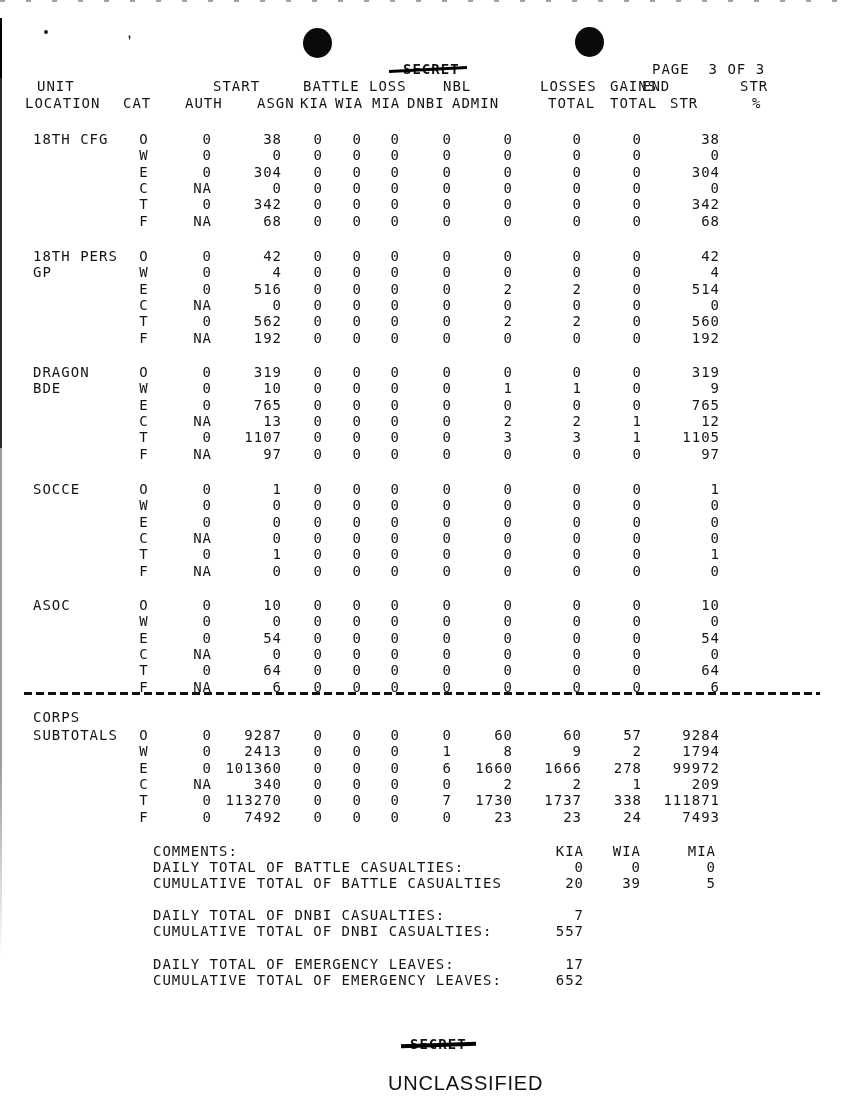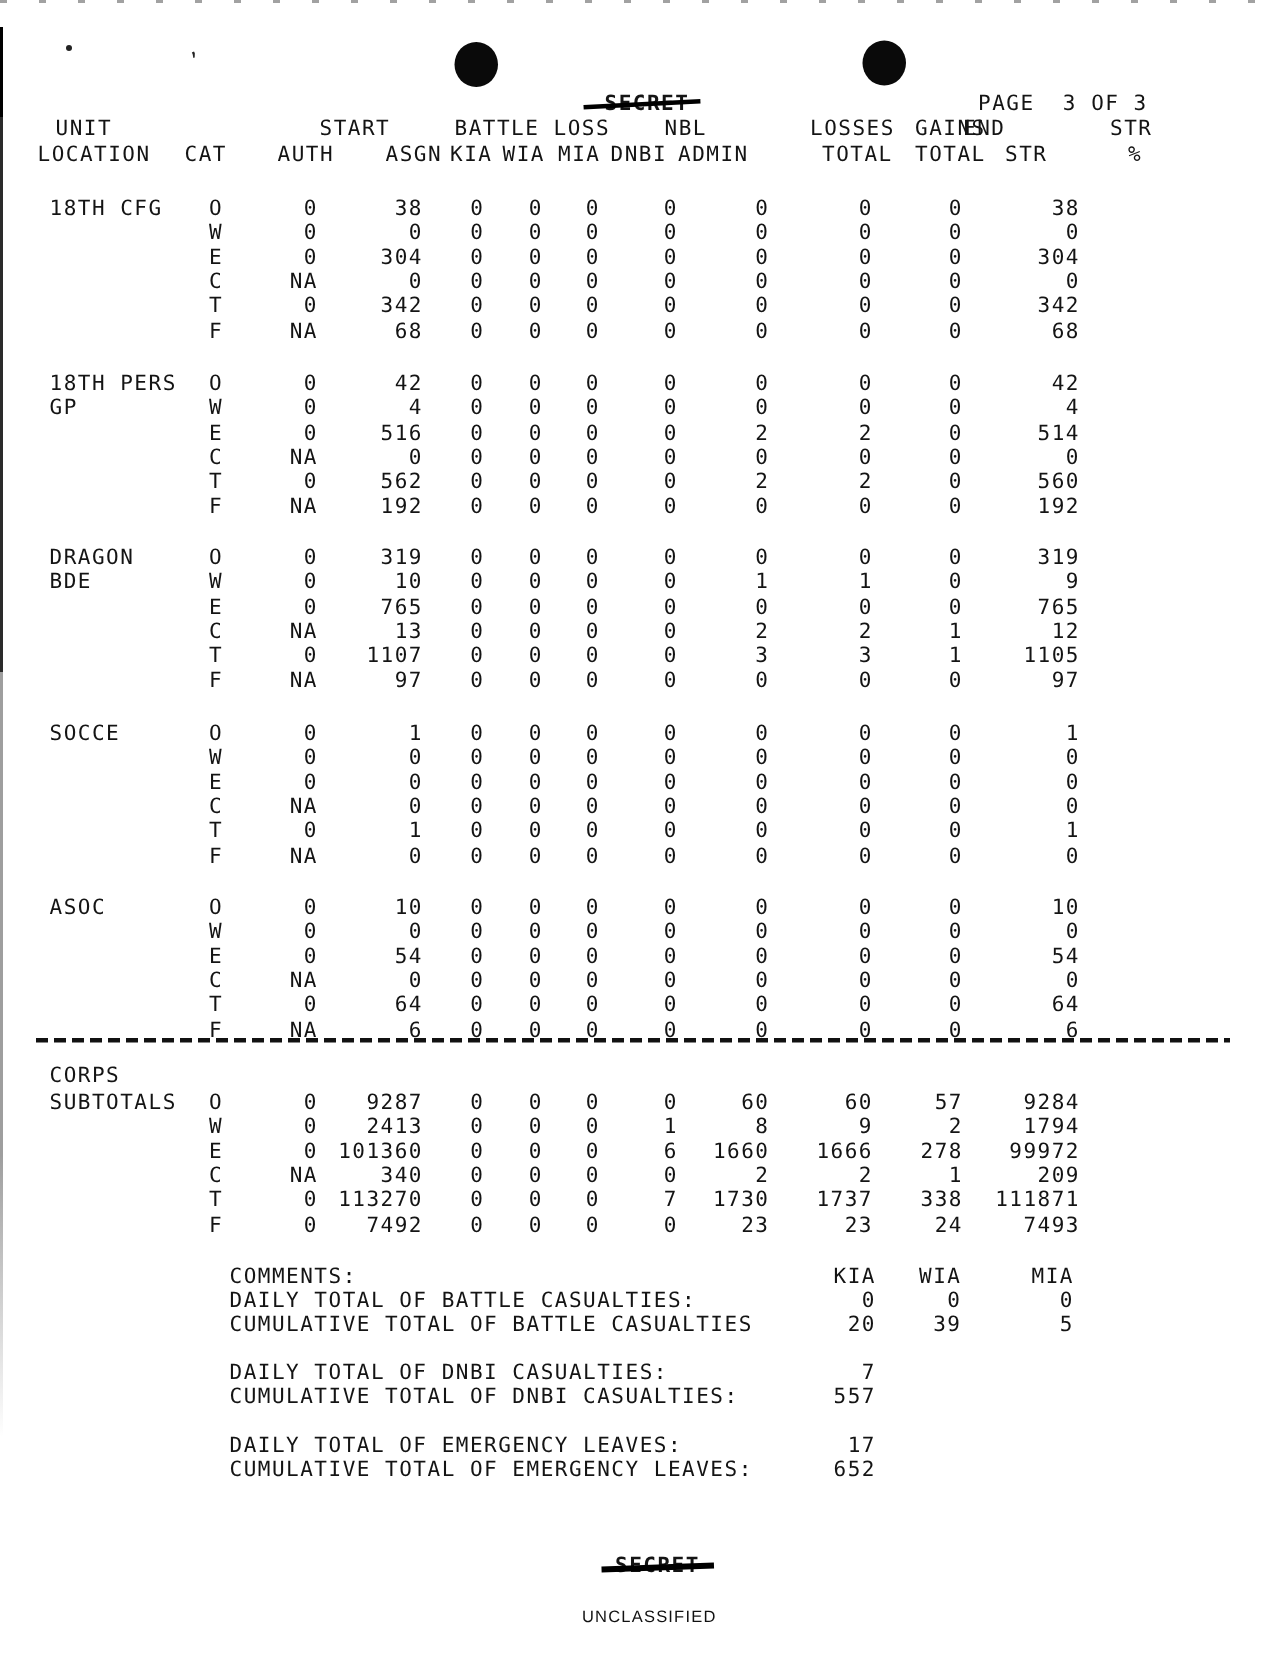--- a/index.html
+++ b/index.html
@@ -35,21 +35,21 @@
   .secret::before{
     content:"";position:absolute;left:-14px;right:-7px;top:46%;height:3px;
     background:#000;transform:rotate(-3deg);
   }
   .secret-top{position:absolute;left:403px;top:61px;}
   .secret-bottom{position:absolute;left:410px;top:1036px;}
   .secret-bottom .secret::before{height:4px;left:-9px;right:-9px;transform:rotate(-2deg);}
   .unclassified{
     position:absolute;left:388px;top:1072px;
     font-family:"Liberation Sans", sans-serif;
-    font-size:11px;letter-spacing:.8px;color:#111;font-weight:500;
+    font-size:20px;letter-spacing:.8px;color:#111;font-weight:500;
   }
   .page-label{position:absolute;left:652px;top:61px;white-space:pre;}
 
   
   .hline{position:absolute;left:0;width:672px;height:17px;}
   .h2line{top:78px;} .h3line{top:95px;text-align:center;}
   .hp{position:absolute;top:0;white-space:pre;}
   .h-unit{left:37px}.h-start{left:213px}.h-battle{left:303px}.h-nbl{left:443px}
   .h-losses{left:540px}.h-gains{left:610px}.h-end{left:642px}.h-str{left:740px}
   .h-location{left:25px}.h-cat{left:123px}.h-auth{left:185px}.h-asgn{left:257px}

